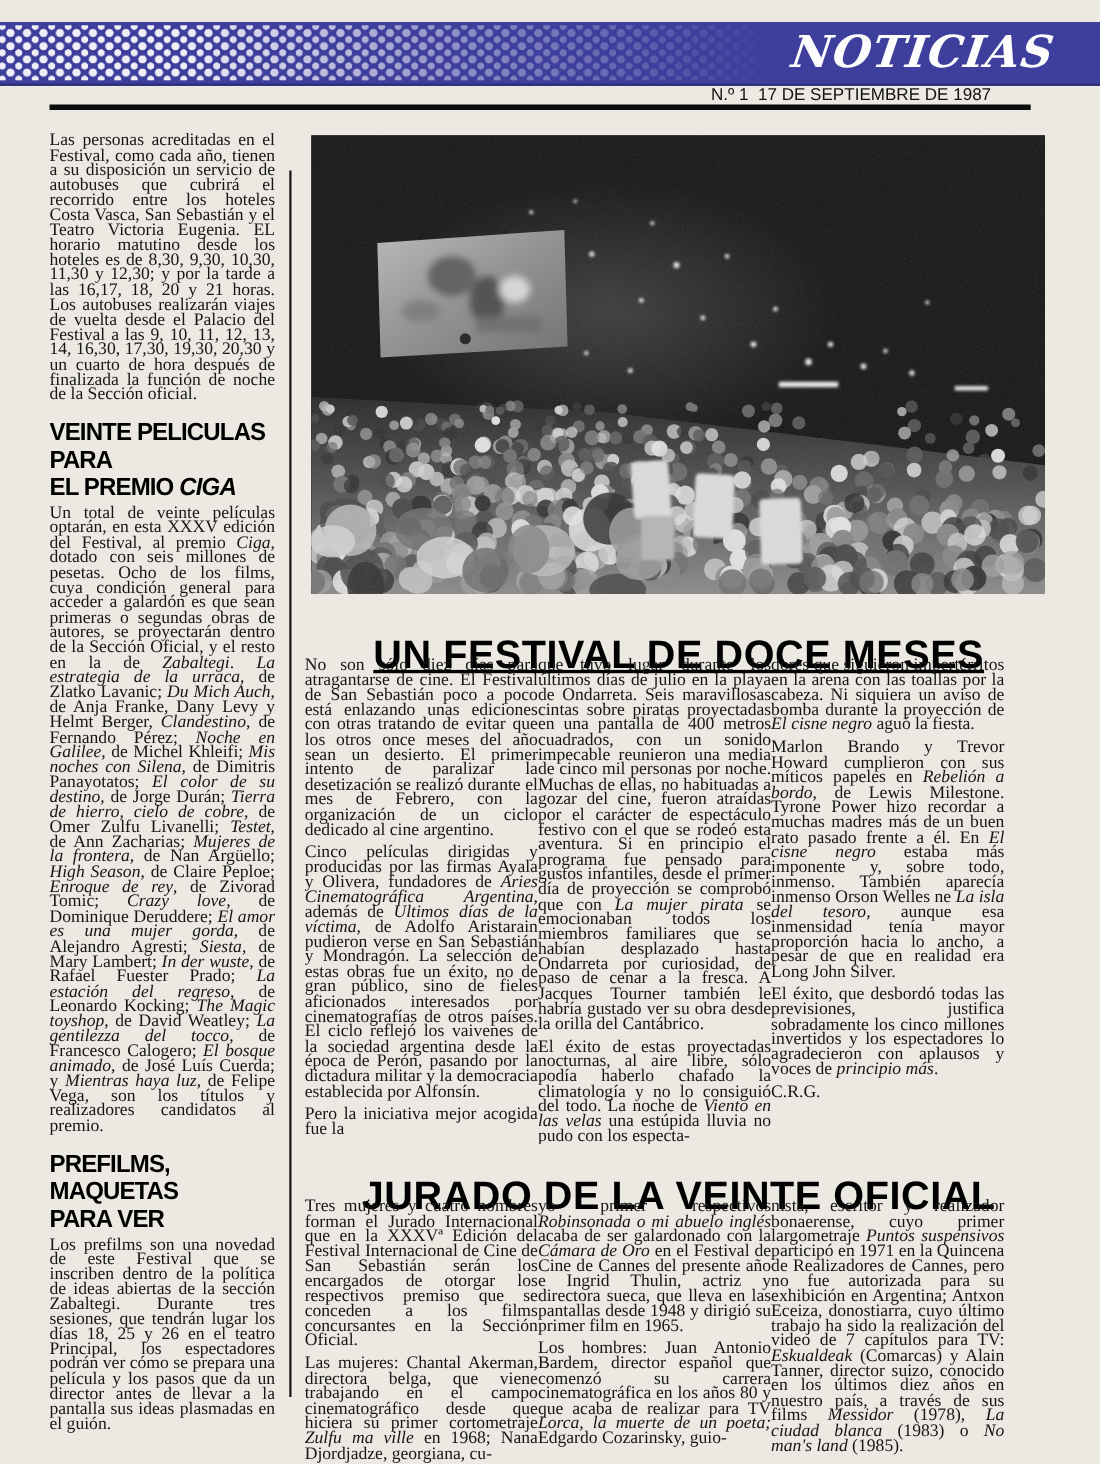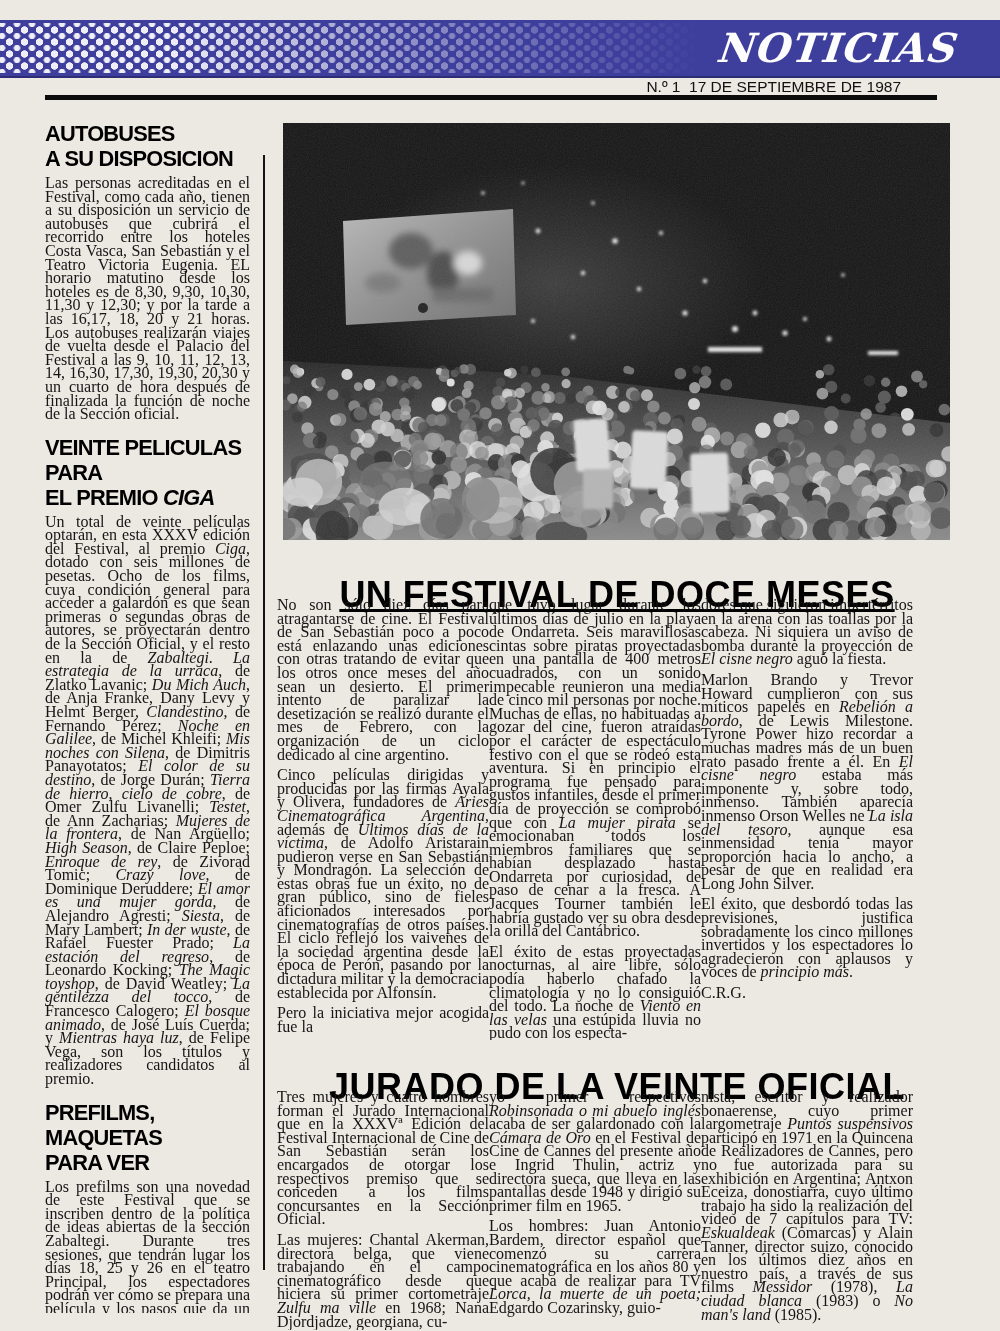--- a/index.html
+++ b/index.html
@@ -63,24 +63,20 @@
     <div class="dots"></div>
     <div class="dots-fade"></div>
     <div class="logo">NOTICIAS</div>
   </div>
   <div class="issue-line">N.º 1&nbsp; 17 DE SEPTIEMBRE DE 1987</div>
   <div class="head-rule"></div>
 
   <div class="sidebar">
 
     <div class="side-article">
-      <h2 class="side-title">
-        <span class="tline"><span>AUTOBUSES</span></span>
-        <span class="tline"><span>A SU DISPOSICION</span></span>
-      </h2>
       <div class="body-text">
         <p><span>Las personas acreditadas en el Festival, como cada año, tienen a su disposición un servicio de autobuses que cubrirá el recorrido entre los hoteles Costa Vasca, San Sebastián y el Teatro Victoria Eugenia. EL horario matutino desde los hoteles es de 8,30, 9,30, 10,30, 11,30 y 12,30; y por la tarde a las 16,17, 18, 20 y 21 horas. Los autobuses realizarán viajes de vuelta desde el Palacio del Festival a las 9, 10, 11, 12, 13, 14, 16,30, 17,30, 19,30, 20,30 y un cuarto de hora después de finalizada la función de noche de la Sección oficial.</span></p>
       </div>
     </div>
 
     <div class="side-article">
       <h2 class="side-title">
         <span class="tline"><span>VEINTE PELICULAS</span></span>
         <span class="tline"><span>PARA</span></span>
         <span class="tline"><span>EL PREMIO </span><i>CIGA</i><span></span></span>

